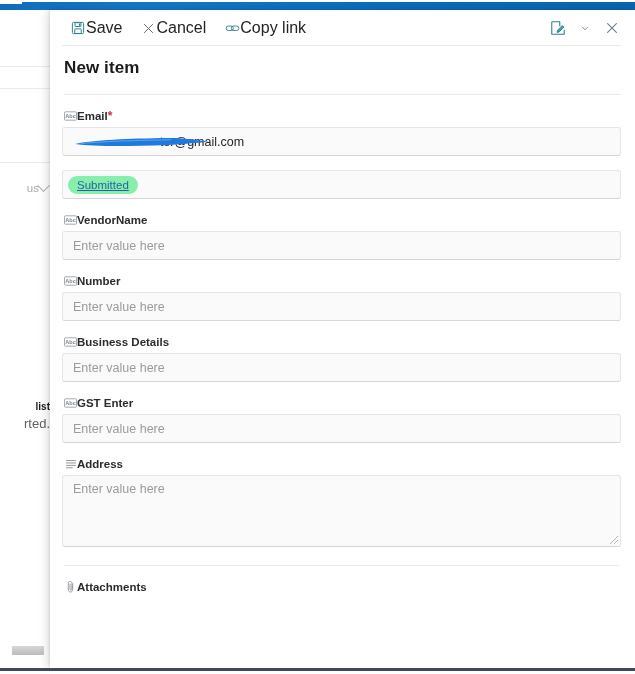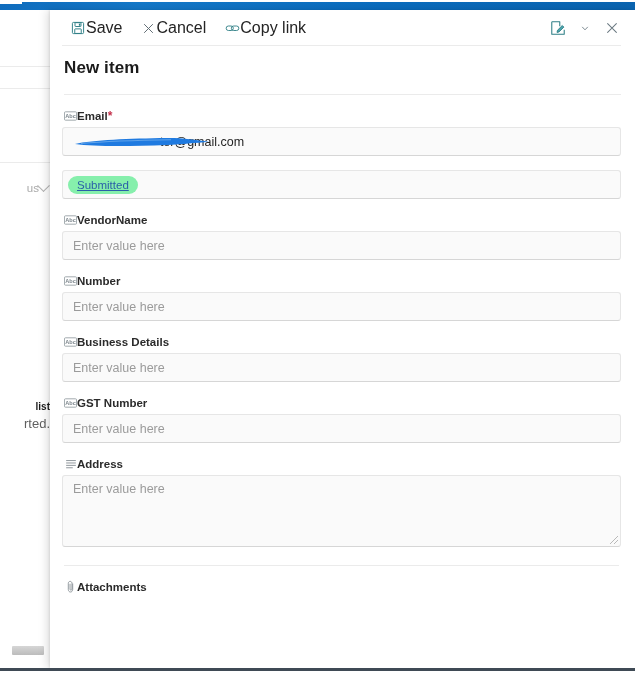--- a/index.html
+++ b/index.html
@@ -369,21 +369,21 @@
         </div>
 
         <div class="field">
           <div class="field-label">
             <span class="ficon">
               <svg width="13" height="10" viewBox="0 0 14 10">
                 <rect x="0.5" y="0.5" width="13" height="9" rx="1" fill="none" stroke="#9aa3a8" stroke-width="1"></rect>
                 <text x="7" y="7.3" font-size="6" fill="#7d878d" text-anchor="middle" font-family="Liberation Sans, sans-serif">Abc</text>
               </svg>
             </span>
-            <span>GST Number</span>
+            <span>GST Enter</span>
           </div>
           <div class="input">
             <span class="ph">Enter value here</span>
           </div>
         </div>
 
         <div class="field">
           <div class="field-label">
             <span class="ficon">
               <svg width="12" height="12" viewBox="0 0 14 14">

